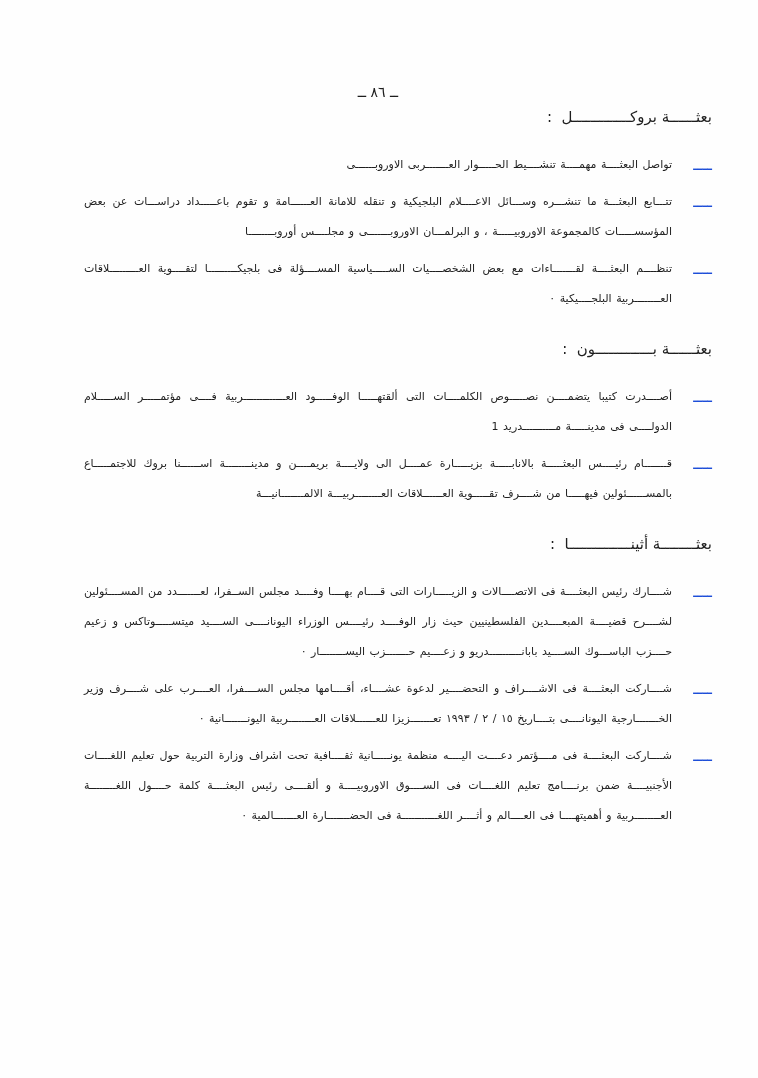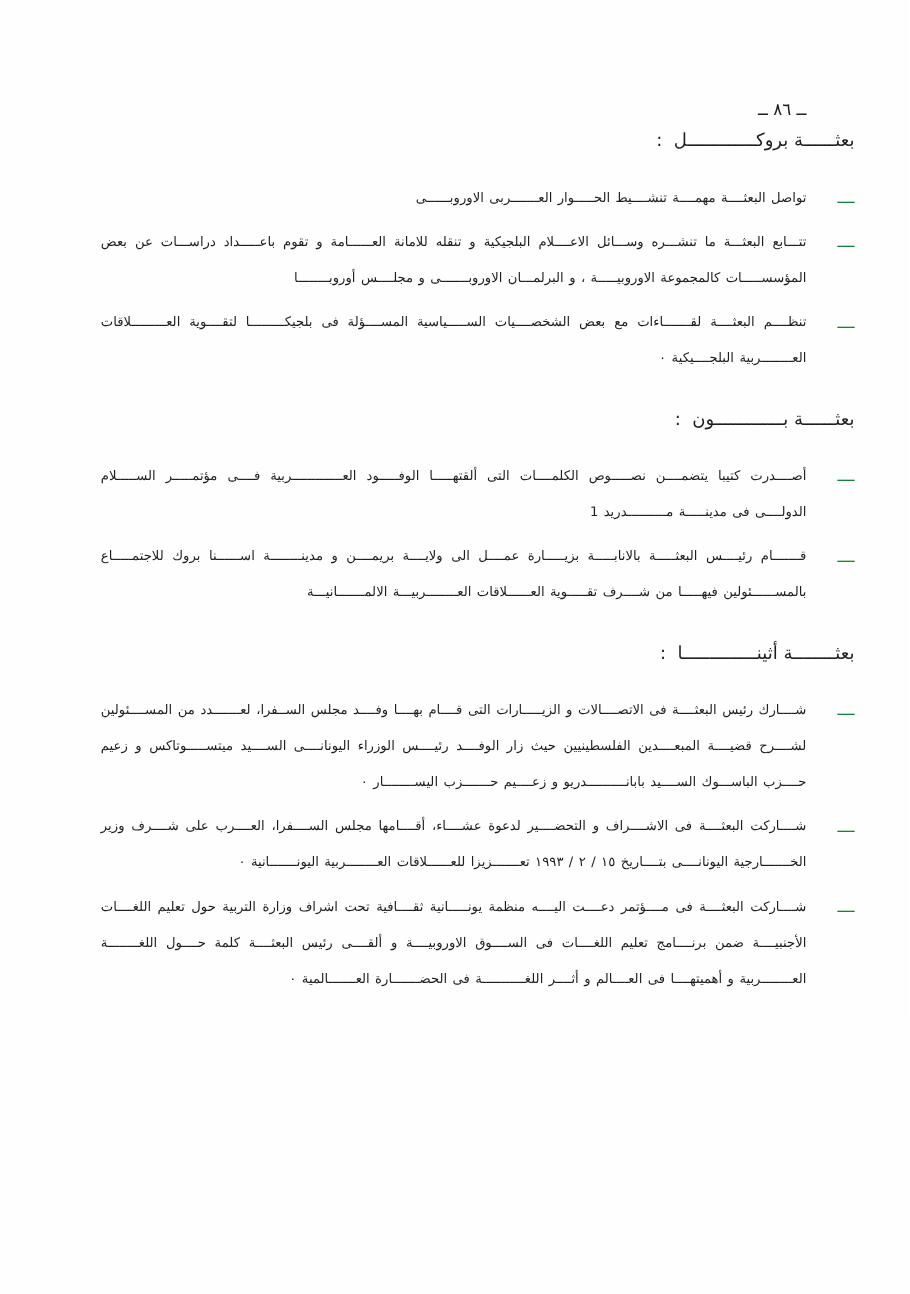--- a/index.html
+++ b/index.html
@@ -14,21 +14,21 @@
     margin: 0 auto;
     background: #fefefe;
     box-sizing: border-box;
     padding: 84px 46px 0 84px;
     direction: rtl;
     font-family: "DejaVu Sans", sans-serif;
     color: #1e1e1e;
     overflow: hidden;
   }
   .page-number {
-    text-align: right;
+    text-align: center;
     font-size: 14px;
     letter-spacing: 2px;
     margin: 0 40px 1px 0;
   }
   .heading {
     font-size: 15px;
     font-weight: 400;
     text-align: right;
     margin: 26px 0 24px 0;
     letter-spacing: 0.5px;
@@ -36,23 +36,23 @@
   .heading.first {
     margin-top: 8px;
   }
   .item {
     display: flex;
     align-items: flex-start;
     margin-bottom: 7px;
   }
   .dash {
     flex: 0 0 40px;
-    font-size: 12px;
+    font-size: 16px;
     line-height: 30px;
-    color: #15803d;
+    color: #1d4ed8;
   }
   .text {
     flex: 1;
     margin: 0;
     font-size: 11px;
     line-height: 30px;
     text-align: justify;
     text-align-last: right;
     word-spacing: 1px;
   }

